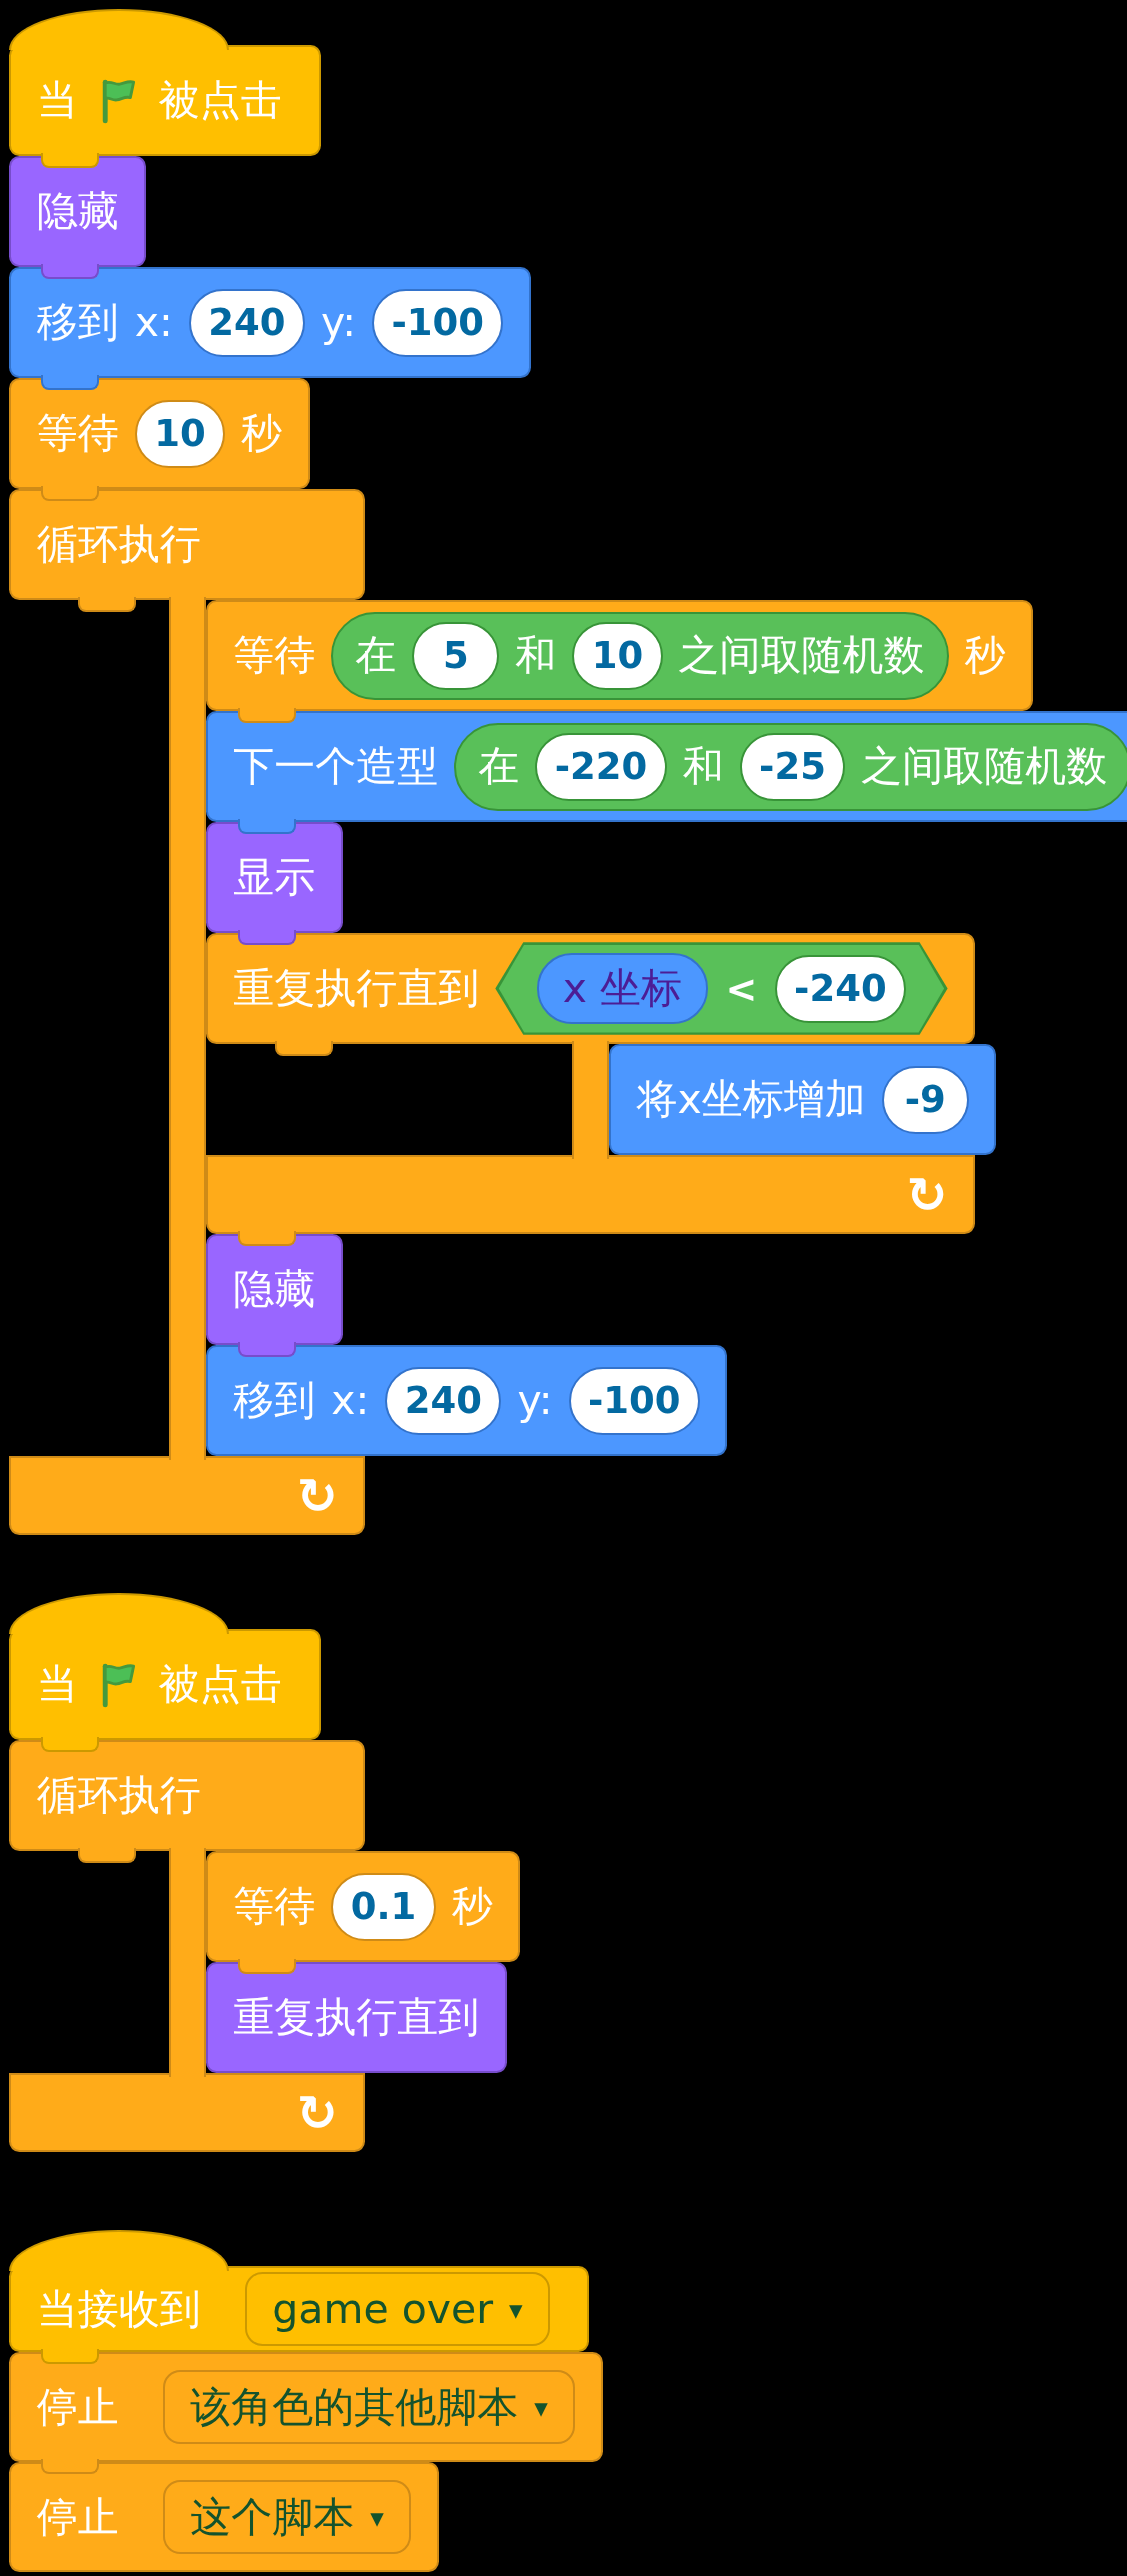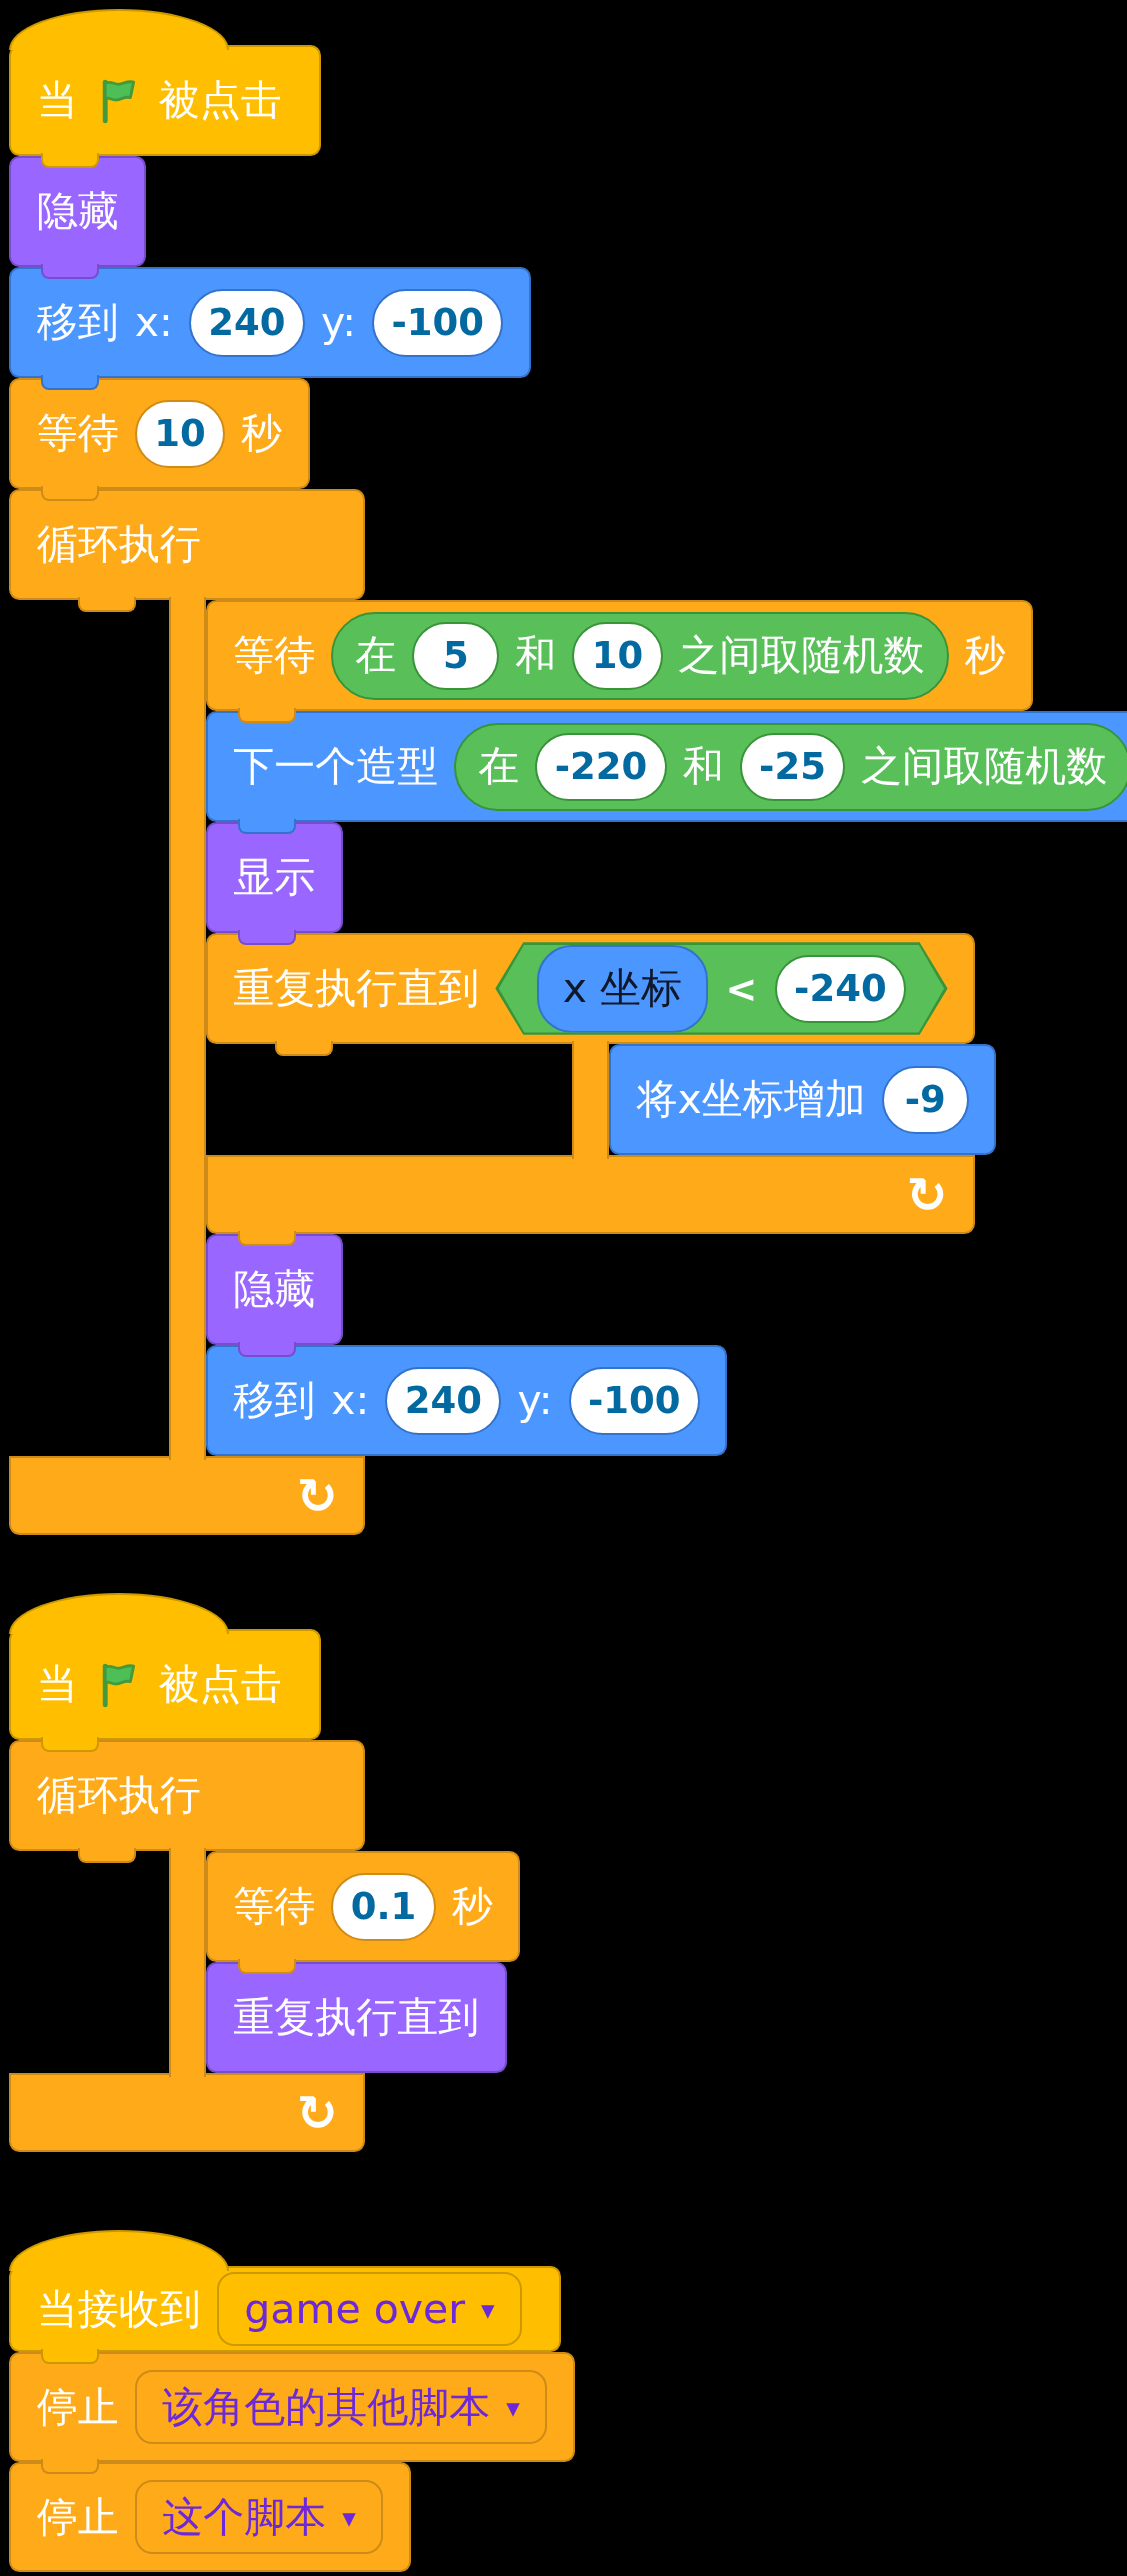--- a/index.html
+++ b/index.html
@@ -96,43 +96,44 @@
   }
   .op-pill{
     display:inline-flex;align-items:center;gap:16px;
     height:88px;padding:0 22px;
     background:var(--fill);border:2.3px solid var(--stroke);
     border-radius:44px;color:#fff;
     box-sizing:border-box;
   }
   .reporter{
     display:inline-flex;align-items:center;gap:11.6px;
-    height:88px;padding:0 24px;
+    height:71px;padding:0 24px;
     background:var(--fill);border:2.3px solid var(--stroke);
-    border-radius:35px;color:#0f172a;box-sizing:border-box;
+    border-radius:35px;color:#4c1d95;box-sizing:border-box;
   }
   .hex-outer{
     background:var(--stroke);
     clip-path:polygon(28px 0,calc(100% - 28px) 0,100% 50%,calc(100% - 28px) 100%,28px 100%,0 50%);
     padding:2.3px 3.5px;
   }
   .hex-inner{
     display:flex;align-items:center;gap:17.4px;
     height:88px;padding:0 38px;
     background:var(--fill);color:#fff;
     clip-path:polygon(25.5px 0,calc(100% - 25.5px) 0,100% 50%,calc(100% - 25.5px) 100%,25.5px 100%,0 50%);
     box-sizing:border-box;
   }
   .lt{font-size:38px;font-weight:600;}
   .dropdown{
     display:inline-flex;align-items:center;gap:16px;
     height:74px;padding:0 25.5px;
     border:2.3px solid var(--stroke);
-    border-radius:17.4px;color:#6d28d9;
-    box-sizing:border-box;
+    border-radius:17.4px;color:#14532d;
+    box-sizing:border-box;
+    margin-left:28px;
   }
   .caret{font-size:27px;}
   .flag-svg{display:inline-block;vertical-align:middle;}
 </style>
 </head>
 <body>
 
 <div class="script" id="script1">
 
   <div class="block hat events">

